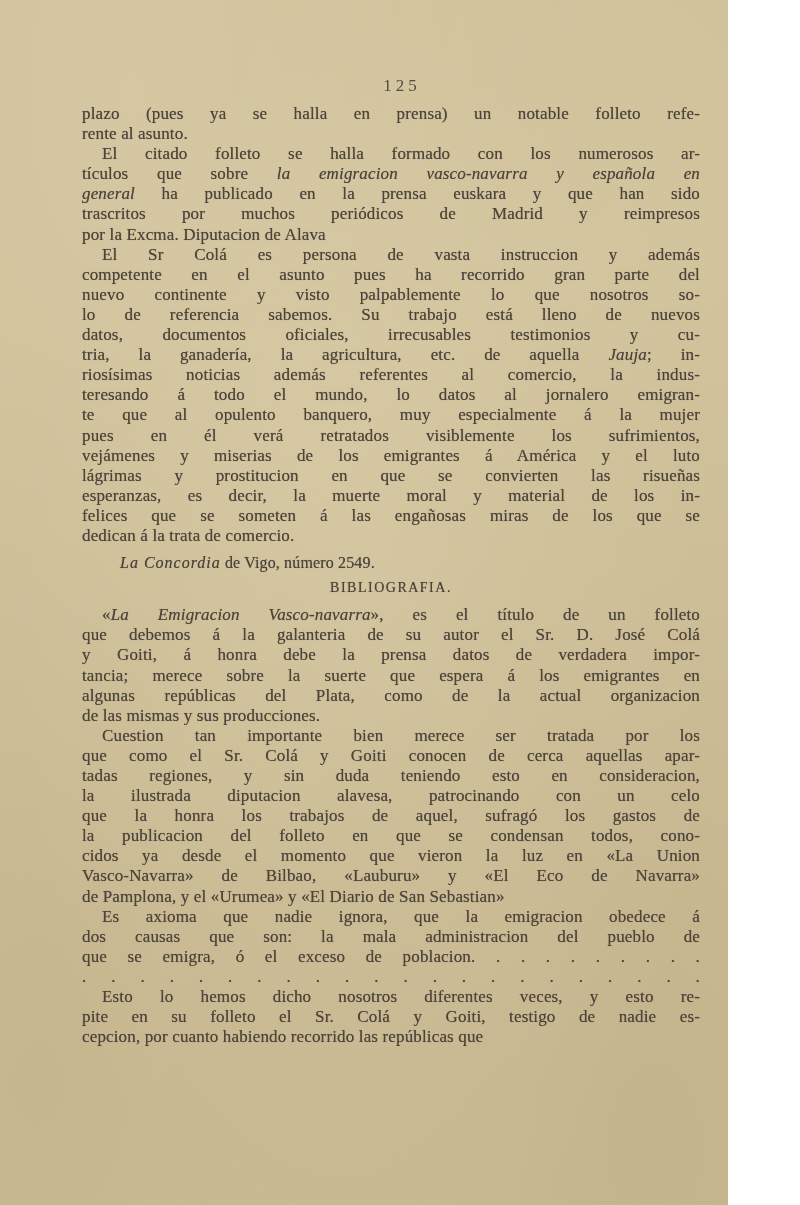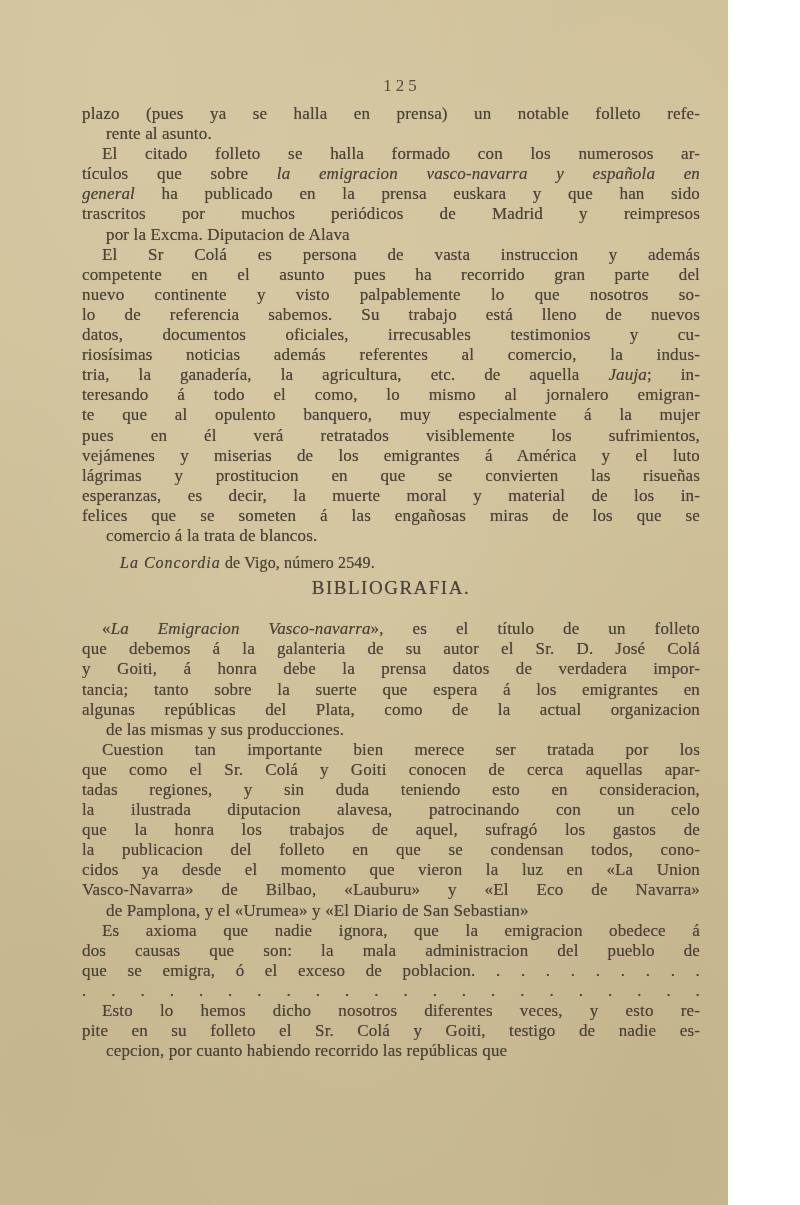--- a/index.html
+++ b/index.html
@@ -34,38 +34,38 @@
     font-size: 17px;
     line-height: 20.1px;
     letter-spacing: 0.15px;
     text-shadow: 0 0 0.7px rgba(76,67,58,0.65);
   }
   .line {
     text-align: justify;
     text-align-last: justify;
     white-space: normal;
   }
-  .line.last { text-align-last: left; margin-left: 24px; }
+  .line.last { text-align-last: left; }
   .line.indent { text-indent: 20px; }
   .line em { font-style: italic; }
   .attribution {
     margin: 7px 0 5px 0;
     padding-left: 38px;
     font-size: 16px;
   }
   .attribution .src {
     font-style: italic;
     font-size: 16px;
     letter-spacing: 1px;
   }
   .heading {
     text-align: center;
-    font-size: 19px;
+    font-size: 14px;
     letter-spacing: 1.5px;
-    margin: 2px 0 21px 0;
+    margin: 2px 0 7px 0;
   }
   .dots-row {
     text-align: justify;
     text-align-last: justify;
     overflow: hidden;
     height: 20px;
   }
 </style>
 </head>
 <body>
@@ -83,38 +83,38 @@
         <div class="line"><em>general</em> ha publicado en la prensa euskara y que han sido</div>
         <div class="line">trascritos por muchos periódicos de Madrid y reimpresos</div>
         <div class="line last">por la Excma. Diputacion de Alava</div>
       </div>
       <div>
         <div class="line indent">El Sr Colá es persona de vasta instruccion y además</div>
         <div class="line">competente en el asunto pues ha recorrido gran parte del</div>
         <div class="line">nuevo continente y visto palpablemente lo que nosotros so-</div>
         <div class="line">lo de referencia sabemos. Su trabajo está lleno de nuevos</div>
         <div class="line">datos, documentos oficiales, irrecusables testimonios y cu-</div>
+        <div class="line">tria, la ganadería, la agricultura, etc. de aquella <em>Jauja</em>; in-</div>
         <div class="line">riosísimas noticias además referentes al comercio, la indus-</div>
-        <div class="line">tria, la ganadería, la agricultura, etc. de aquella <em>Jauja</em>; in-</div>
-        <div class="line">teresando á todo el como, lo mismo al jornalero emigran-</div>
+        <div class="line">teresando á todo el mundo, lo datos al jornalero emigran-</div>
         <div class="line">te que al opulento banquero, muy especialmente á la mujer</div>
         <div class="line">pues en él verá retratados visiblemente los sufrimientos,</div>
         <div class="line">vejámenes y miserias de los emigrantes á América y el luto</div>
         <div class="line">lágrimas y prostitucion en que se convierten las risueñas</div>
         <div class="line">esperanzas, es decir, la muerte moral y material de los in-</div>
         <div class="line">felices que se someten á las engañosas miras de los que se</div>
-        <div class="line last">comercio á la trata de blancos.</div>
+        <div class="line last">dedican á la trata de comercio.</div>
       </div>
       <div class="attribution"><span class="src">La Concordia</span> de Vigo, número 2549.</div>
       <div class="heading">BIBLIOGRAFIA.</div>
       <div>
         <div class="line indent">«<em>La Emigracion Vasco-navarra</em>», es el título de un folleto</div>
         <div class="line">que debemos á la galanteria de su autor el Sr. D. José Colá</div>
         <div class="line">y Goiti, á honra debe la prensa datos de verdadera impor-</div>
-        <div class="line">tancia; tanto sobre la suerte que espera á los emigrantes en</div>
+        <div class="line">tancia; merece sobre la suerte que espera á los emigrantes en</div>
         <div class="line">algunas repúblicas del Plata, como de la actual organizacion</div>
         <div class="line last">de las mismas y sus producciones.</div>
       </div>
       <div>
         <div class="line indent">Cuestion tan importante bien merece ser tratada por los</div>
         <div class="line">que como el Sr. Colá y Goiti conocen de cerca aquellas apar-</div>
         <div class="line">tadas regiones, y sin duda teniendo esto en consideracion,</div>
         <div class="line">la ilustrada diputacion alavesa, patrocinando con un celo</div>
         <div class="line">que la honra los trabajos de aquel, sufragó los gastos de</div>
         <div class="line">la publicacion del folleto en que se condensan todos, cono-</div>

